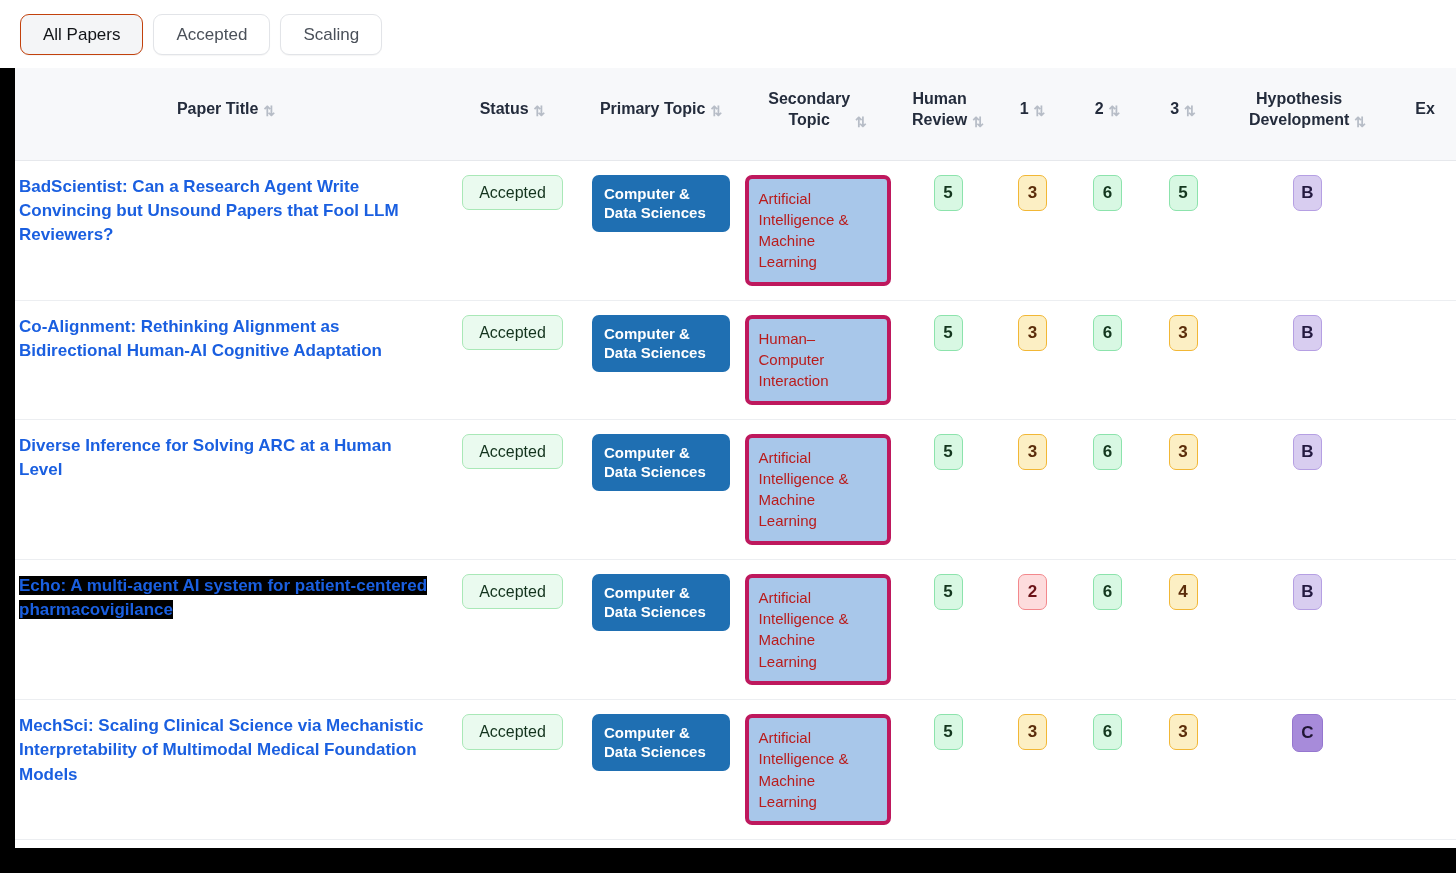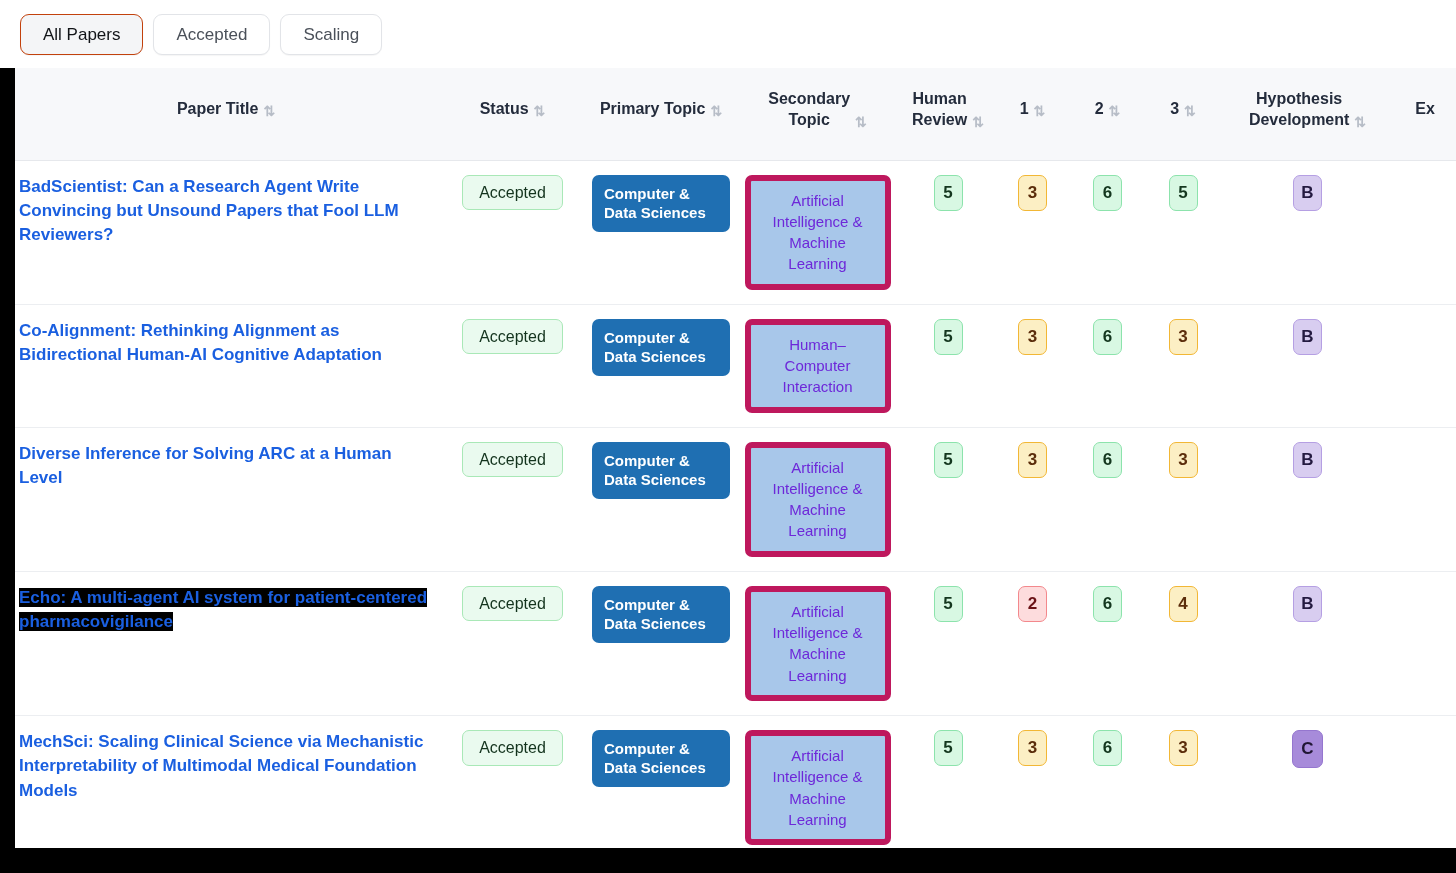--- a/index.html
+++ b/index.html
@@ -191,27 +191,26 @@
     line-height: 1.3;
     padding: 9px 12px;
     text-align: left;
     width: 147px;
   }
 
   
   .topic-secondary {
     display: inline-block;
     background: #a8c7ea;
-    border: 6px solid #be185d;
-    color: #6d28d9;
+    border: 4px solid #be185d;
+    color: #b91c1c;
     border-radius: 7px;
     font-size: 15px;
     line-height: 1.42;
     padding: 9px 10px;
-    text-align: center;
     width: 146px;
   }
 
   
   .badge {
     display: inline-flex;
     align-items: center;
     justify-content: center;
     width: 29px;
     height: 36px;

